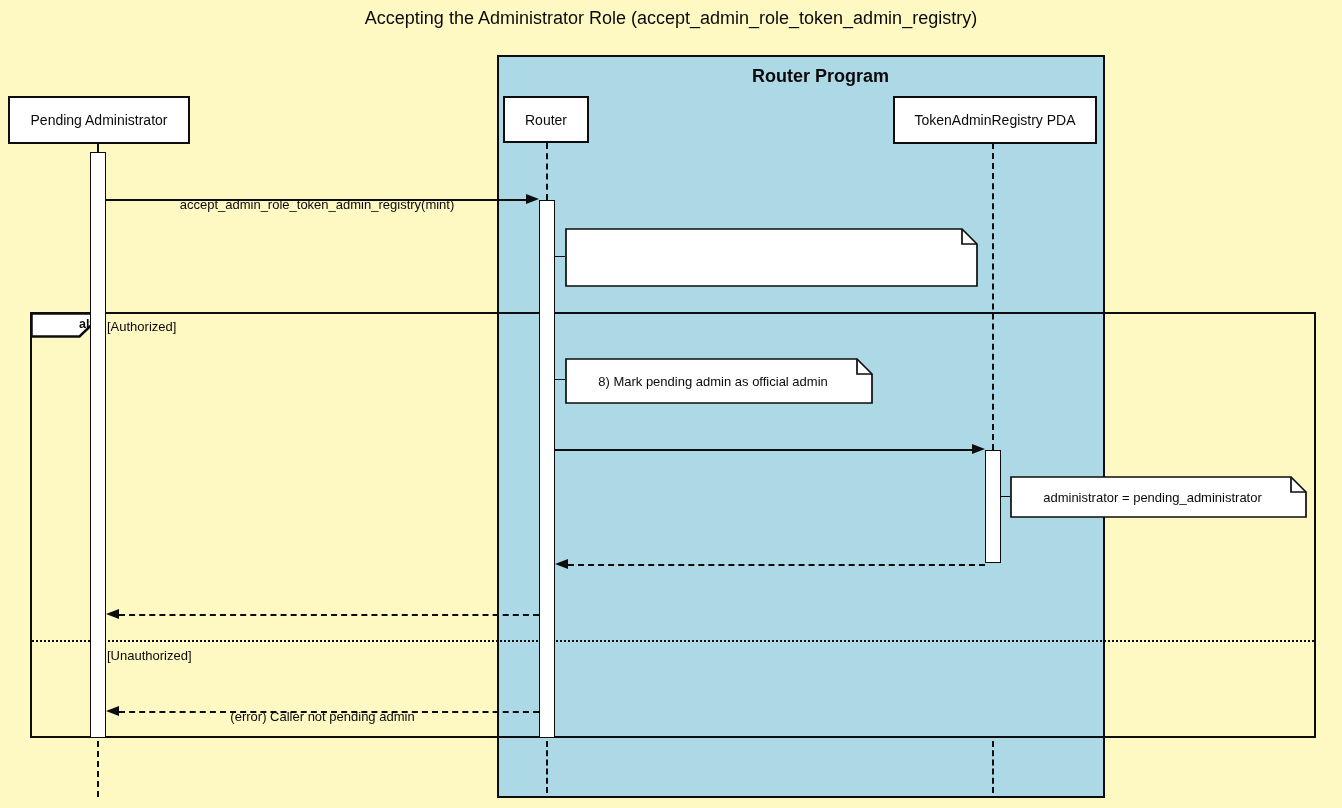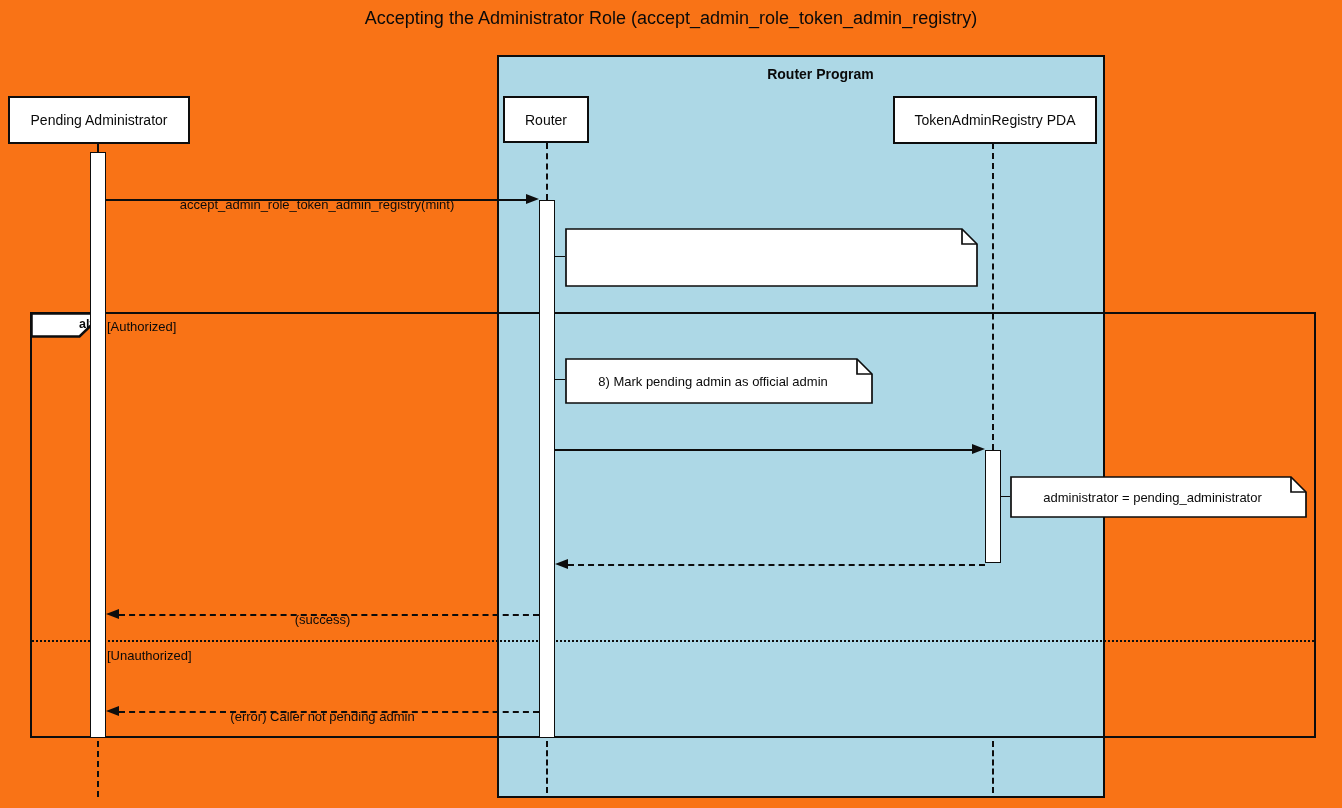--- a/index.html
+++ b/index.html
@@ -1,26 +1,26 @@
 <!DOCTYPE html>
 <html><head>
 <meta charset="utf-8">
 <style>
   * { margin:0; padding:0; box-sizing:border-box; }
   body { background:#fff; }
   #canvas {
-    position:relative; width:1342px; height:808px; background:#f97316;
+    position:relative; width:1342px; height:808px; background:#fef9c3;
     font-family:"Liberation Sans", sans-serif; color:#0a0a0a; overflow:hidden;
   }
   .abs { position:absolute; }
   .title { left:0; top:8px; width:100%; text-align:center; font-size:18px; }
   .program-frame { left:497px; top:55px; width:608px; height:743px;
     background:#ADD8E6; border:2.5px solid #0d0d0d; }
   .program-label { left:0; top:9px; width:100%; text-align:center;
-    font-weight:bold; font-size:14px;padding-left:39px; }
+    font-weight:bold; font-size:18px;padding-left:39px; }
   .participant { background:#ffffff; border:2.5px solid #0d0d0d;
     display:flex; align-items:center; justify-content:center; font-size:14px; }
   .lifeline { width:0; border-left:2px dashed #0d0d0d; }
   .lifeline-solid { width:0; border-left:2px solid #0d0d0d; }
   .activation { background:#ffffff; border:1.6px solid #0d0d0d; }
   .alt-frame { left:30px; top:312px; width:1286px; height:426px;
     border:2.5px solid #0d0d0d; }
   .alt-pentagon { left:-2.5px; top:-2.5px; width:64px; height:26px; }
   .alt-op { left:0; top:3px; width:50px; text-align:center;
     font-weight:bold; font-size:12.5px;padding-left:47px; }
@@ -76,21 +76,20 @@
   <div class="abs msg-label" style="left:106px; top:181px; width:422px;">accept_admin_role_token_admin_registry(mint)</div>
   <div class="abs msg-line-solid" style="left:106px; top:199px; width:422px;"></div>
   <div class="abs head-right" style="left:526px; top:194px;"></div>
 
   <div class="abs msg-line-solid" style="left:555px; top:449px; width:418px;"></div>
   <div class="abs head-right" style="left:972px; top:444px;"></div>
 
   <div class="abs msg-line-dashed" style="left:568px; top:564px; width:417px;"></div>
   <div class="abs head-left" style="left:555px; top:559px;"></div>
 
-  <div class="abs msg-label" style="left:106px; top:596px; width:433px;">(success)</div>
   <div class="abs msg-line-dashed" style="left:119px; top:614px; width:420px;"></div>
   <div class="abs head-left" style="left:106px; top:609px;"></div>
 
   <div class="abs msg-label" style="left:106px; top:693px; width:433px;">(error) Caller not pending admin</div>
   <div class="abs msg-line-dashed" style="left:119px; top:711px; width:420px;"></div>
   <div class="abs head-left" style="left:106px; top:706px;"></div>
 
   <div class="abs connector" style="left:555px; top:256px; width:10px;"></div>
   <div class="abs connector" style="left:555px; top:379px; width:10px;"></div>
   <div class="abs connector" style="left:1001px; top:496px; width:9px;"></div>

